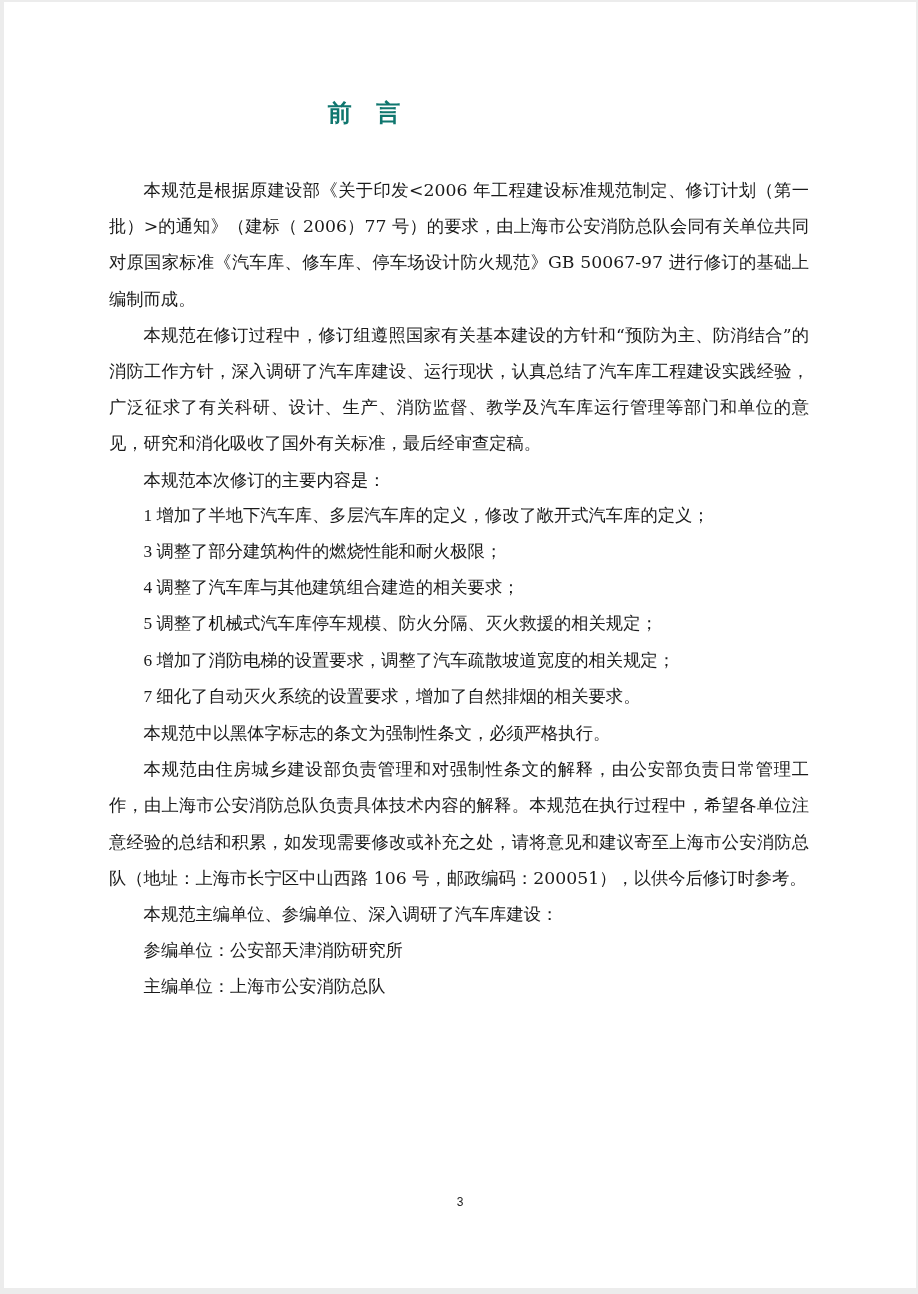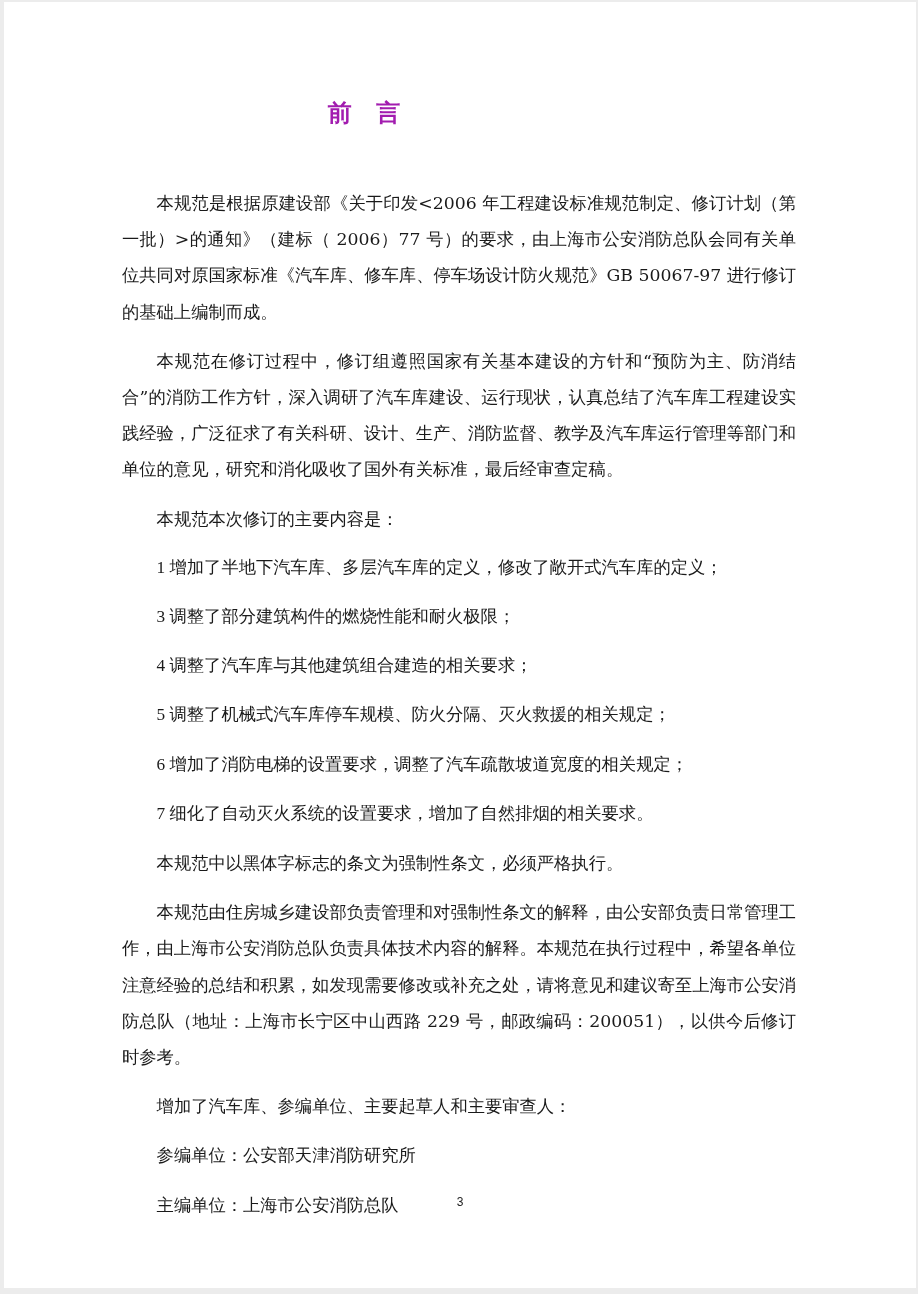--- a/index.html
+++ b/index.html
@@ -21,37 +21,37 @@
     .title {
       position: absolute;
       left: 0;
       width: 728px;
       top: 95px;
       text-align: center;
       font-family: "DejaVu Sans", sans-serif;
       font-weight: bold;
       font-size: 24px;
       letter-spacing: 8px;
-      color: #a21caf;
+      color: #0f766e;
       line-height: 32px;
     }
     .body {
       position: absolute;
       left: 105px;
       top: 170px;
       width: 700px;
       font-family: "DejaVu Serif", serif;
       font-size: 17.3px;
       line-height: 36.2px;
       color: #1a1a1a;
       text-align: justify;
       text-justify: inter-character;
     }
     .body p {
-      margin: 13px;
+      margin: 0;
       text-indent: 2em;
     }
     .body p.list {
       text-indent: 2em;
       font-family: Liberation Serif, serif;
     }
     .page-num {
       position: absolute;
       left: 0;
       width: 912px;
@@ -74,20 +74,20 @@
     <p>本规范本次修订的主要内容是：</p>
 
     <p class="list">1 增加了半地下汽车库、多层汽车库的定义，修改了敞开式汽车库的定义；</p>
     <p class="list">3 调整了部分建筑构件的燃烧性能和耐火极限；</p>
     <p class="list">4 调整了汽车库与其他建筑组合建造的相关要求；</p>
     <p class="list">5 调整了机械式汽车库停车规模、防火分隔、灭火救援的相关规定；</p>
     <p class="list">6 增加了消防电梯的设置要求，调整了汽车疏散坡道宽度的相关规定；</p>
     <p class="list">7 细化了自动灭火系统的设置要求，增加了自然排烟的相关要求。</p>
 
     <p>本规范中以黑体字标志的条文为强制性条文，必须严格执行。</p>
-    <p>本规范由住房城乡建设部负责管理和对强制性条文的解释，由公安部负责日常管理工作，由上海市公安消防总队负责具体技术内容的解释。本规范在执行过程中，希望各单位注意经验的总结和积累，如发现需要修改或补充之处，请将意见和建议寄至上海市公安消防总队（地址：上海市长宁区中山西路 229 号，邮政编码：200051），以供今后修订时参考。</p>
-    <p>增加了汽车库、参编单位、主要起草人和主要审查人：</p>
+    <p>本规范由住房城乡建设部负责管理和对强制性条文的解释，由公安部负责日常管理工作，由上海市公安消防总队负责具体技术内容的解释。本规范在执行过程中，希望各单位注意经验的总结和积累，如发现需要修改或补充之处，请将意见和建议寄至上海市公安消防总队（地址：上海市长宁区中山西路 106 号，邮政编码：200051），以供今后修订时参考。</p>
+    <p>本规范主编单位、参编单位、深入调研了汽车库建设：</p>
     <p>参编单位：公安部天津消防研究所</p>
     <p>主编单位：上海市公安消防总队</p>
   </div>
 
   <div class="page-num">3</div>
 </div>
 
 </body></html>

